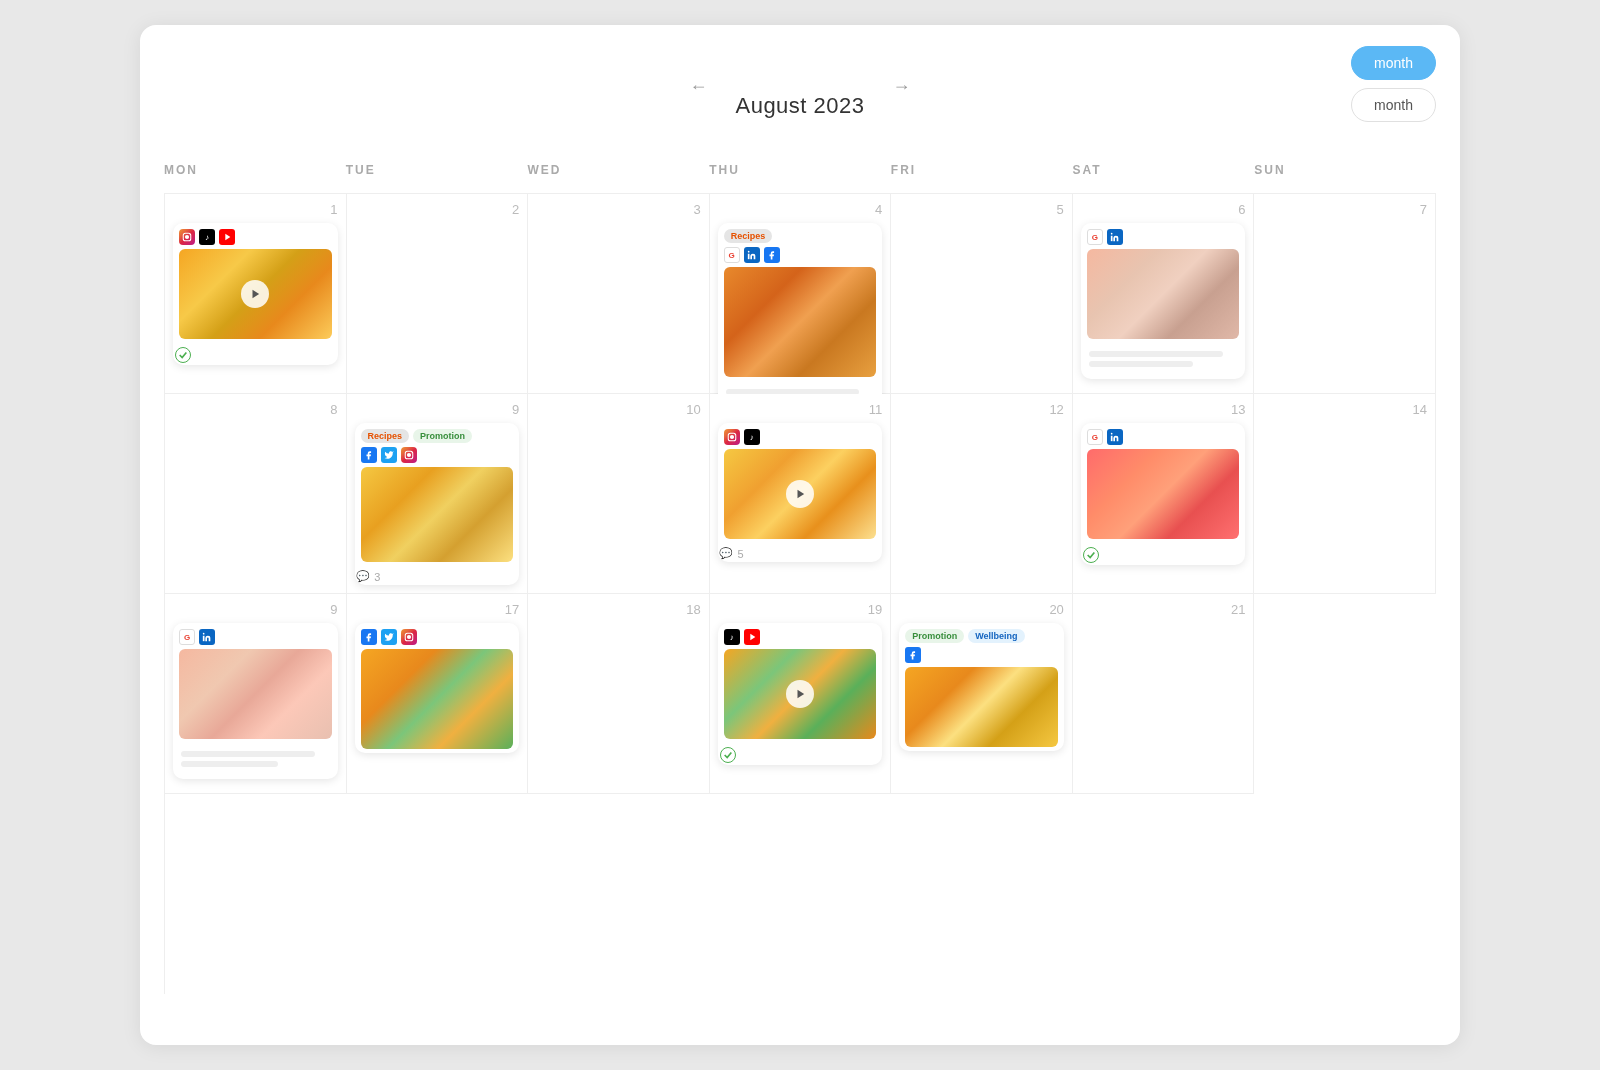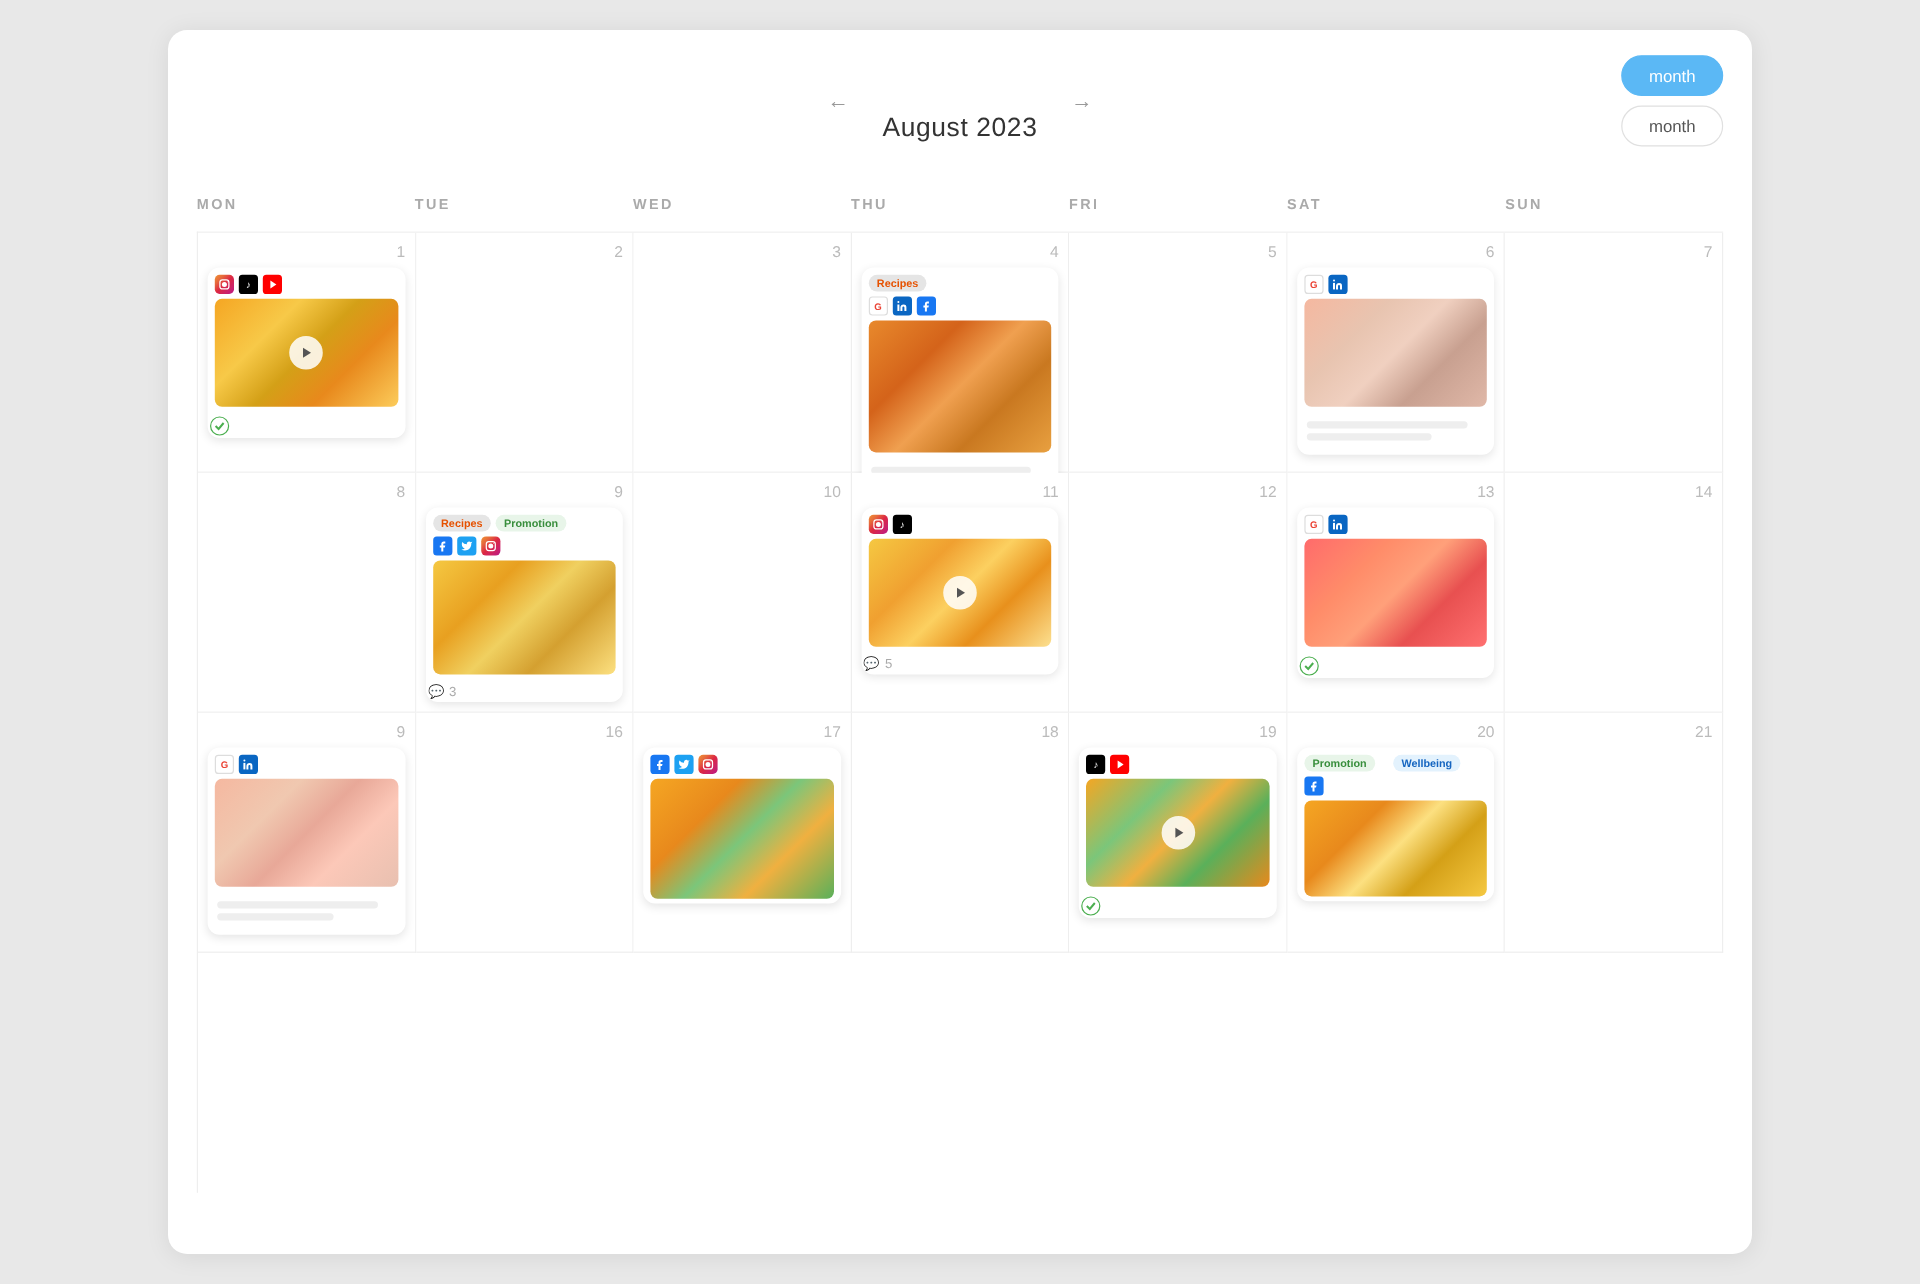--- a/index.html
+++ b/index.html
@@ -124,21 +124,21 @@
       margin-bottom: 4px;
     }
     .tag-badge {
       font-size: 9px;
       padding: 2px 7px;
       border-radius: 10px;
       font-weight: 600;
     }
     .tag-recipes { background: #e5e5e5; color: #e65100; }
     .tag-promotion { background: #e8f5e9; color: #388e3c; }
-    .tag-wellbeing { background: #e3f2fd; color: #1565c0; margin-left: 11px; }
+    .tag-wellbeing { background: #e3f2fd; color: #1565c0; }
     .post-image-placeholder {
       width: 100%;
       height: 90px;
       border-radius: 6px;
       overflow: hidden;
       position: relative;
     }
     .post-footer {
       display: flex;
       align-items: center;
@@ -479,23 +479,20 @@
           </div>
           <div class="post-image-placeholder img-peach-drink"></div>
         </div>
         <div class="text-lines" style="padding: 4px 8px 8px;">
           <div class="text-line" style="width:90%;"></div>
           <div class="text-line" style="width:65%;"></div>
         </div>
       </div>
     </div>
 
-    <div class="calendar-cell">
-      <div class="cell-date">16</div>
-    </div>
 
     <div class="calendar-cell">
       <div class="cell-date">17</div>
       <div class="post-card">
         <div class="post-card-inner">
           <div class="social-icons">
             <span class="icon-facebook">
                 <svg width="10" height="10" viewBox="0 0 24 24" fill="white">
                   <path d="M17 3h-3a5 5 0 0 0-5 5v3H6v4h3v8h4v-8h3l1-4h-4V8a1 1 0 0 1 1-1h3z"></path>
                 </svg>

